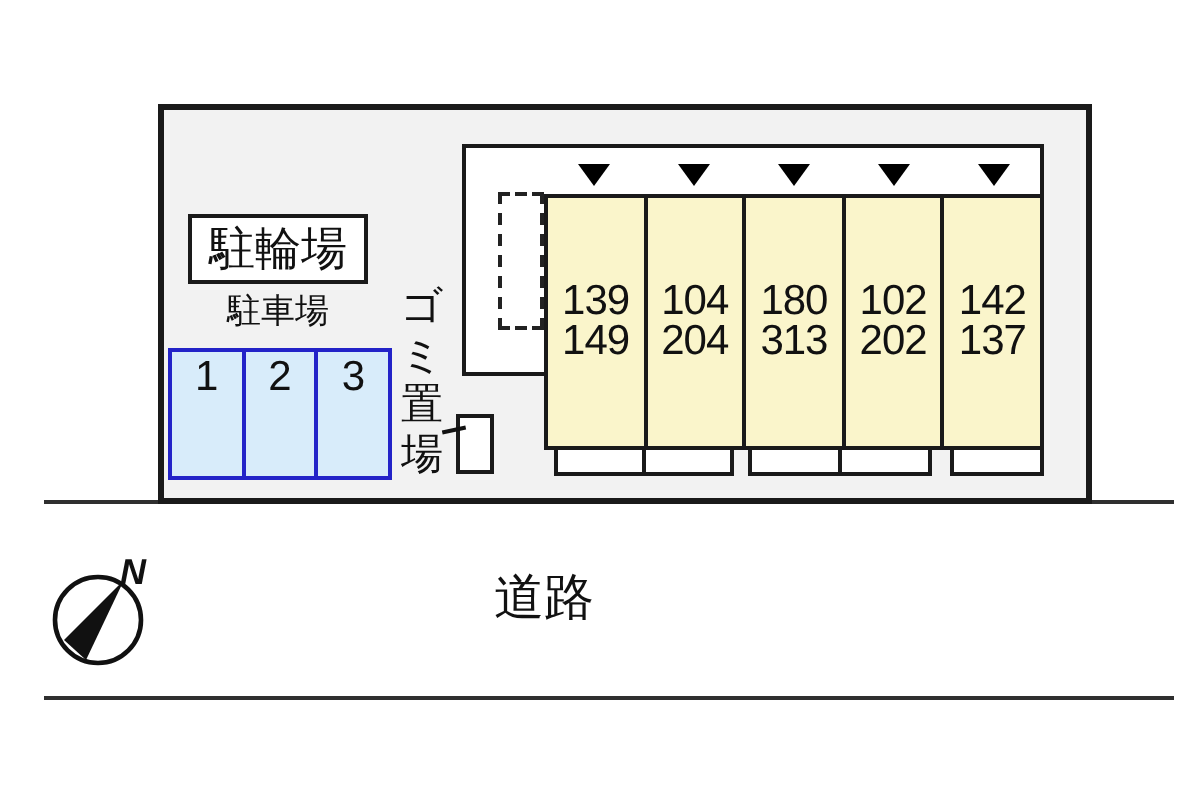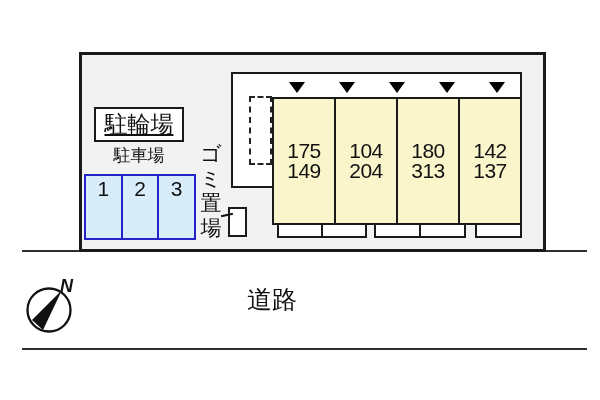--- a/index.html
+++ b/index.html
@@ -23,21 +23,21 @@
   .units{left:272px;top:97px;width:250px;height:128px;border:2px solid var(--line);background:var(--unit-fill);display:flex;}
   .unit{flex:1;display:flex;flex-direction:column;justify-content:center;align-items:center;
         font-size:21px;line-height:20px;letter-spacing:-0.5px;}
   .unit+.unit{border-left:2px solid var(--line);}
 
   .balcony{top:223px;height:15px;border:2px solid var(--line);background:#fff;display:flex;}
   .balcony>div{flex:1;}
   .balcony>div+div{border-left:2px solid var(--line);}
 
   .label-box{left:94px;top:107px;width:90px;height:35px;border:2px solid var(--line);background:#fff;
-             display:flex;align-items:center;justify-content:center;font-size:23px;text-decoration:underline;}
+             display:flex;align-items:center;justify-content:center;font-size:23px;}
   .car-label{left:91px;top:144px;width:96px;text-align:center;font-size:17px;line-height:24px;}
 
   .parking{left:84px;top:174px;width:112px;height:66px;border:2px solid var(--parking-border);
            background:var(--parking-fill);display:flex;}
   .stall{flex:1;text-align:center;font-size:21px;line-height:23px;padding-top:1px;}
   .stall+.stall{border-left:2px solid var(--parking-border);}
 
   .gomi{left:197px;top:142px;width:28px;font-size:21px;line-height:24.5px;text-align:center;}
   .gomi span{display:block;}
   .garbage-box{left:228px;top:207px;width:19px;height:30px;border:2px solid var(--line);background:#fff;}
@@ -72,30 +72,34 @@
     <div>
         <span class="tri"></span>
       </div>
     <div>
         <span class="tri"></span>
       </div>
   </div>
 
   <div class="abs units">
     <div class="unit">
-      <span>175</span>
+      <span>139</span>
       <span>149</span>
     </div>
     <div class="unit">
       <span>104</span>
       <span>204</span>
     </div>
     <div class="unit">
       <span>180</span>
       <span>313</span>
+    </div>
+    <div class="unit">
+      <span>102</span>
+      <span>202</span>
     </div>
     <div class="unit">
       <span>142</span>
       <span>137</span>
     </div>
   </div>
 
   <div class="abs balcony" style="left:277px;width:90px;">
       <div></div>
       <div></div>

